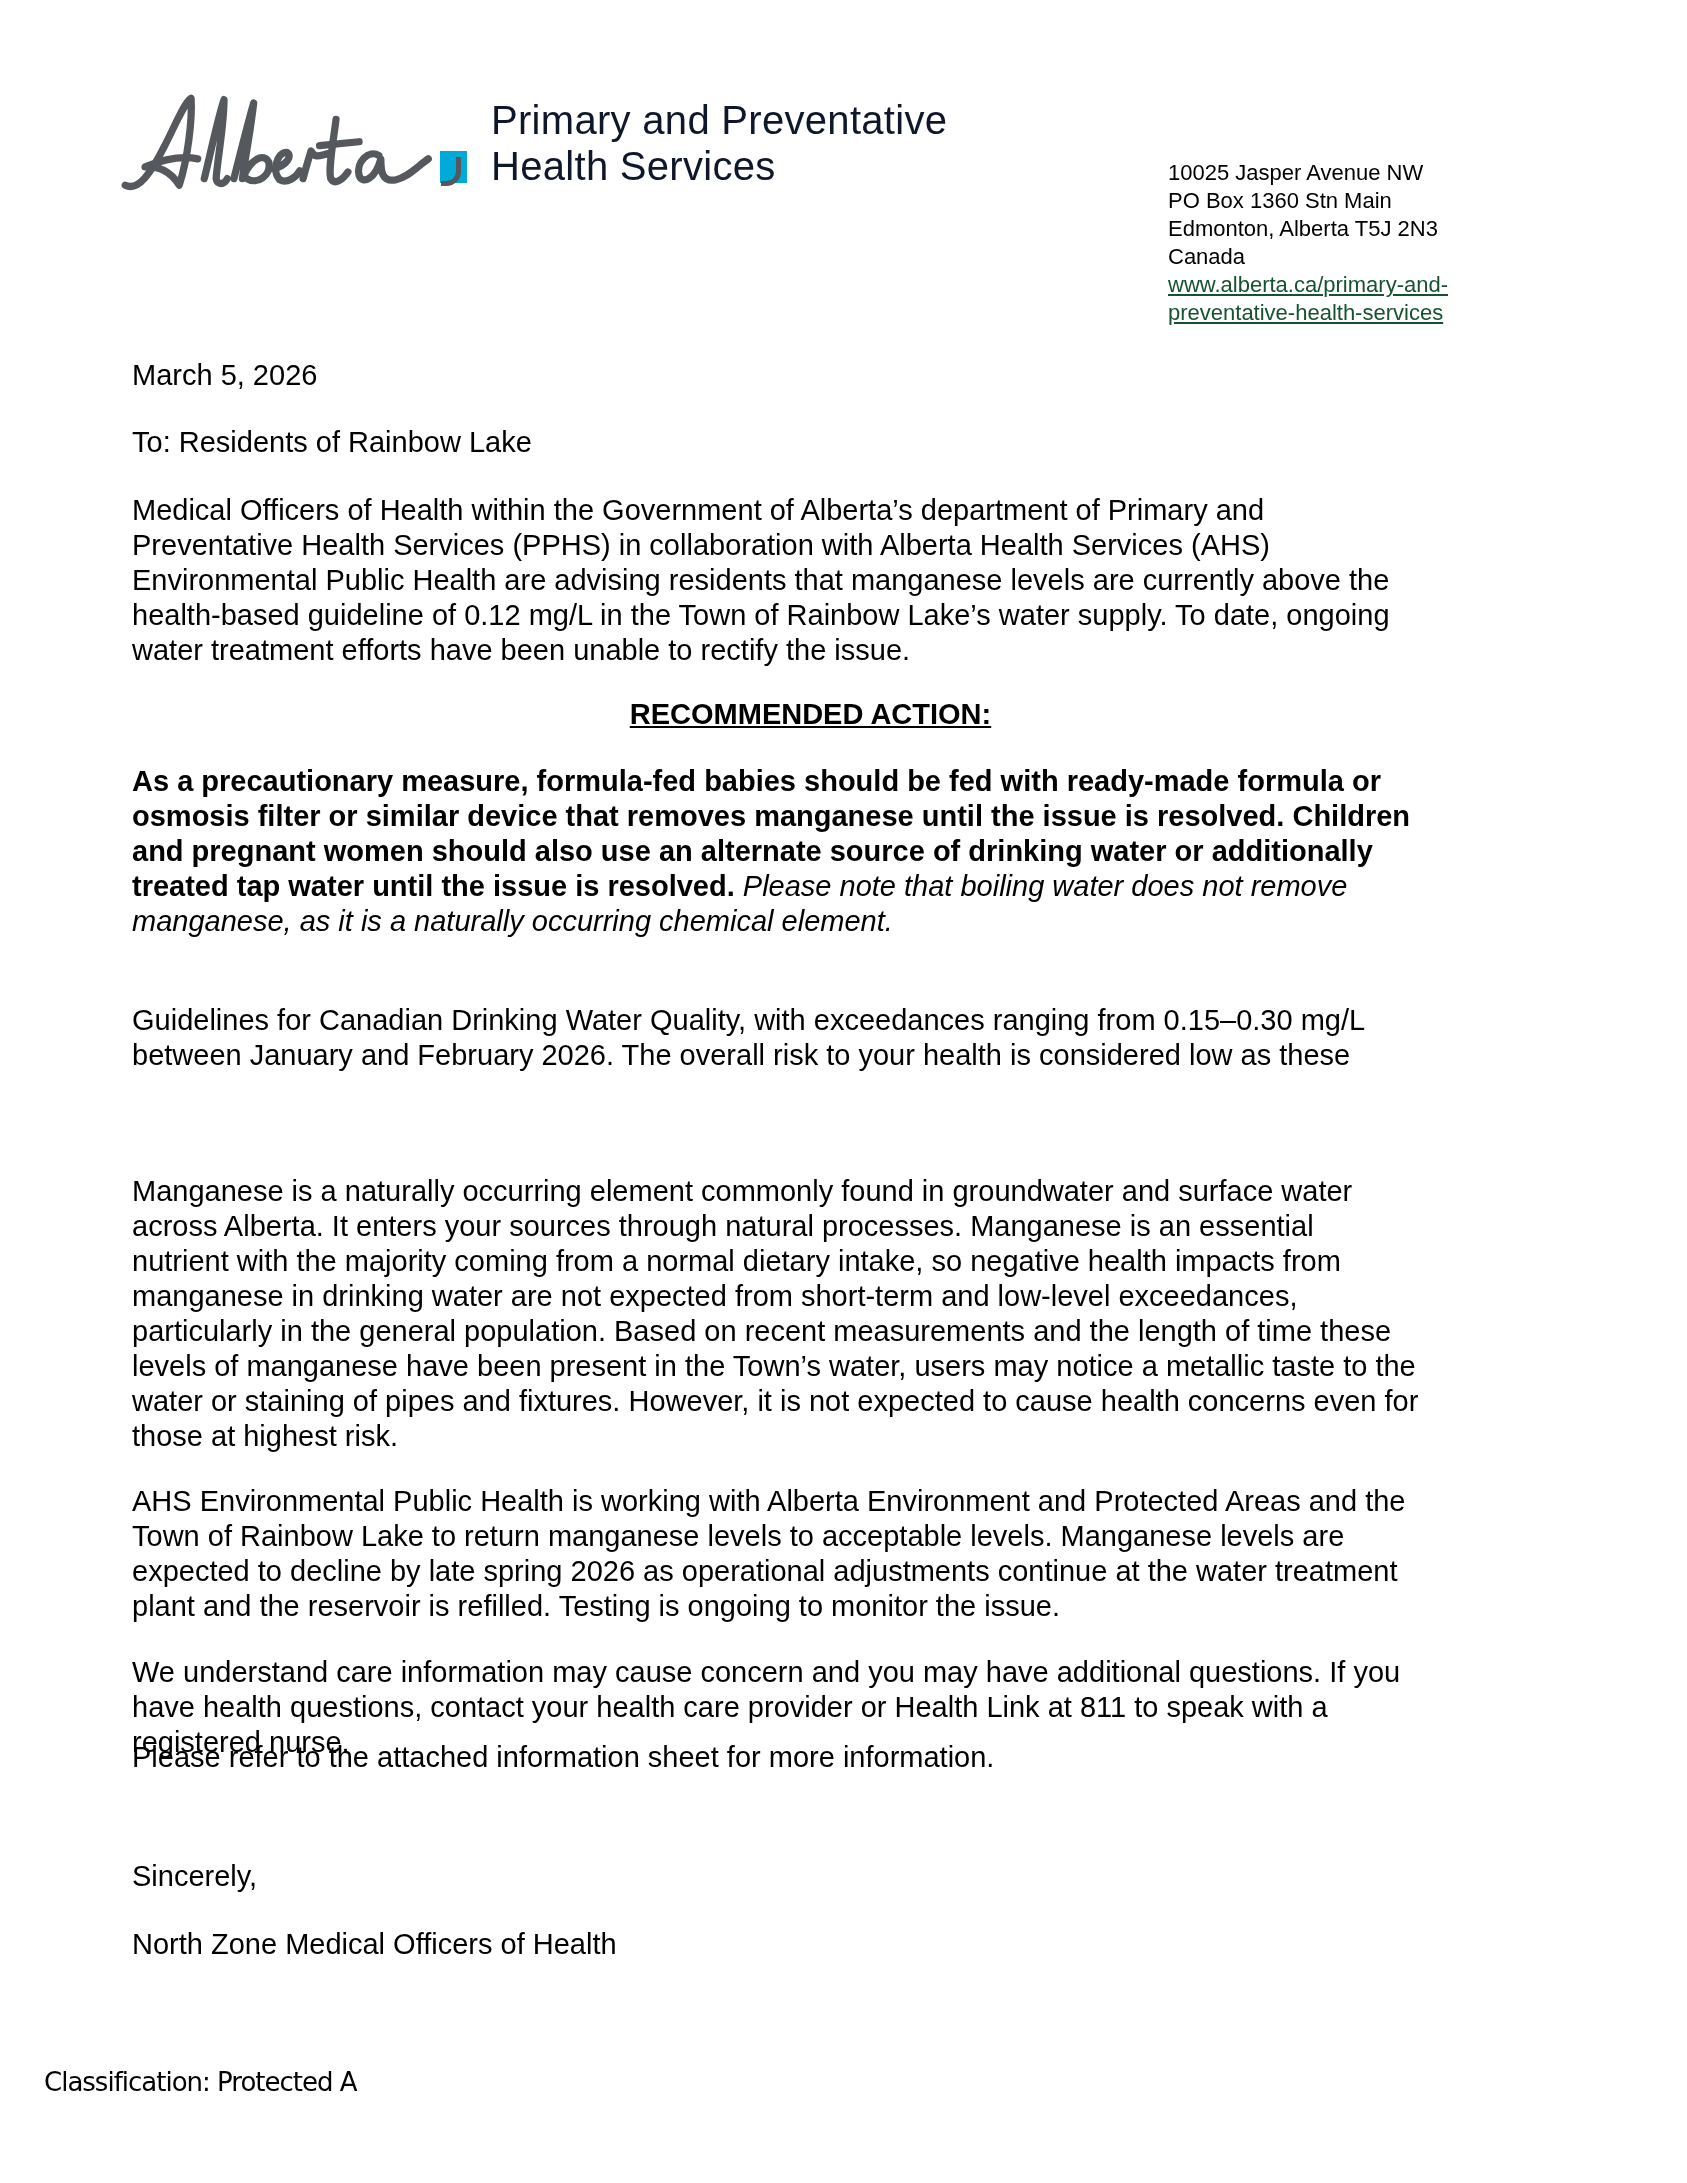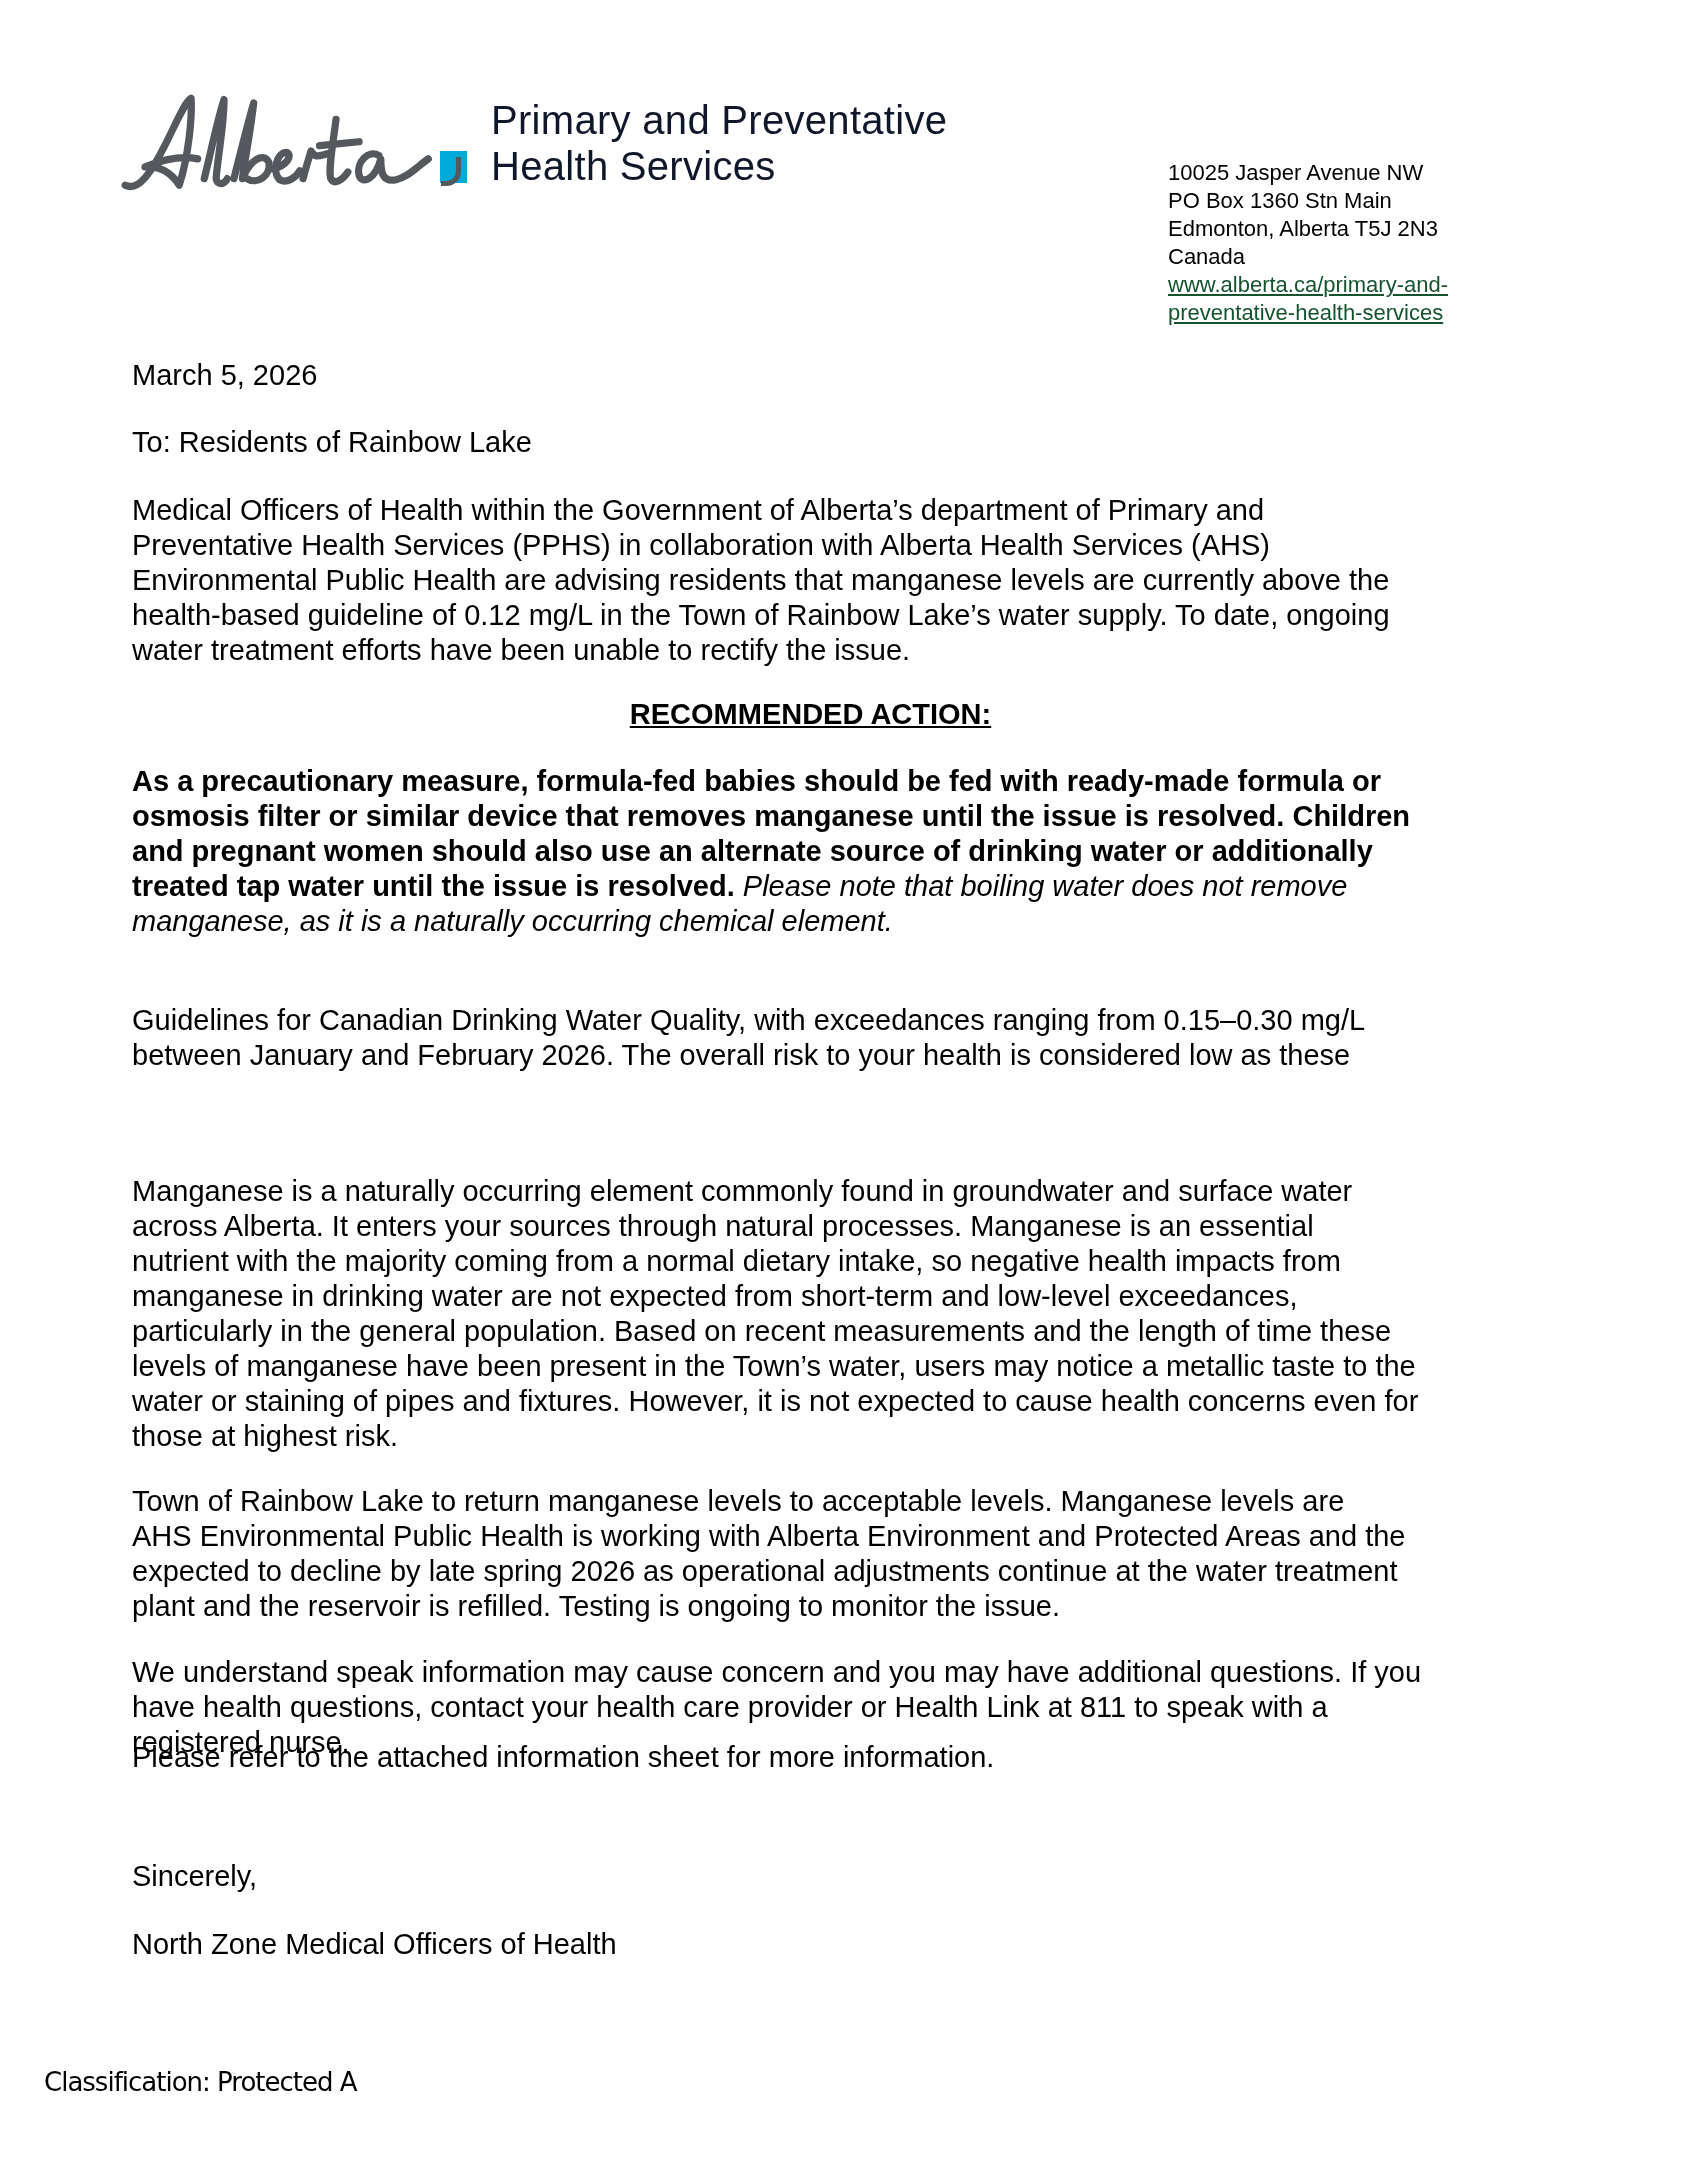--- a/index.html
+++ b/index.html
@@ -90,28 +90,28 @@
   <span class="line">across Alberta. It enters your sources through natural processes. Manganese is an essential</span>
   <span class="line">nutrient with the majority coming from a normal dietary intake, so negative health impacts from</span>
   <span class="line">manganese in drinking water are not expected from short-term and low-level exceedances,</span>
   <span class="line">particularly in the general population. Based on recent measurements and the length of time these</span>
   <span class="line">levels of manganese have been present in the Town’s water, users may notice a metallic taste to the</span>
   <span class="line">water or staining of pipes and fixtures. However, it is not expected to cause health concerns even for</span>
   <span class="line">those at highest risk.</span>
 </div>
 
 <div class="p" style="top:1484px;">
+  <span class="line">AHS Environmental Public Health is working with Alberta Environment and Protected Areas and the</span>
   <span class="line">Town of Rainbow Lake to return manganese levels to acceptable levels.  Manganese levels are</span>
-  <span class="line">AHS Environmental Public Health is working with Alberta Environment and Protected Areas and the</span>
   <span class="line">expected to decline by late spring 2026 as operational adjustments continue at the water treatment</span>
   <span class="line">plant and the reservoir is refilled.  Testing is ongoing to monitor the issue.</span>
 </div>
 
 <div class="p" style="top:1655px;">
-  <span class="line">We understand speak information may cause concern and you may have additional questions. If you</span>
+  <span class="line">We understand care information may cause concern and you may have additional questions. If you</span>
   <span class="line">have health questions, contact your health care provider or Health Link at 811 to speak with a</span>
   <span class="line">registered nurse.</span>
 </div>
 
 <div class="p" style="top:1740px;">Please refer to the attached information sheet for more information.</div>
 
 <div class="p" style="top:1859px;">Sincerely,</div>
 
 <div class="p" style="top:1927px;">North Zone Medical Officers of Health</div>
 

